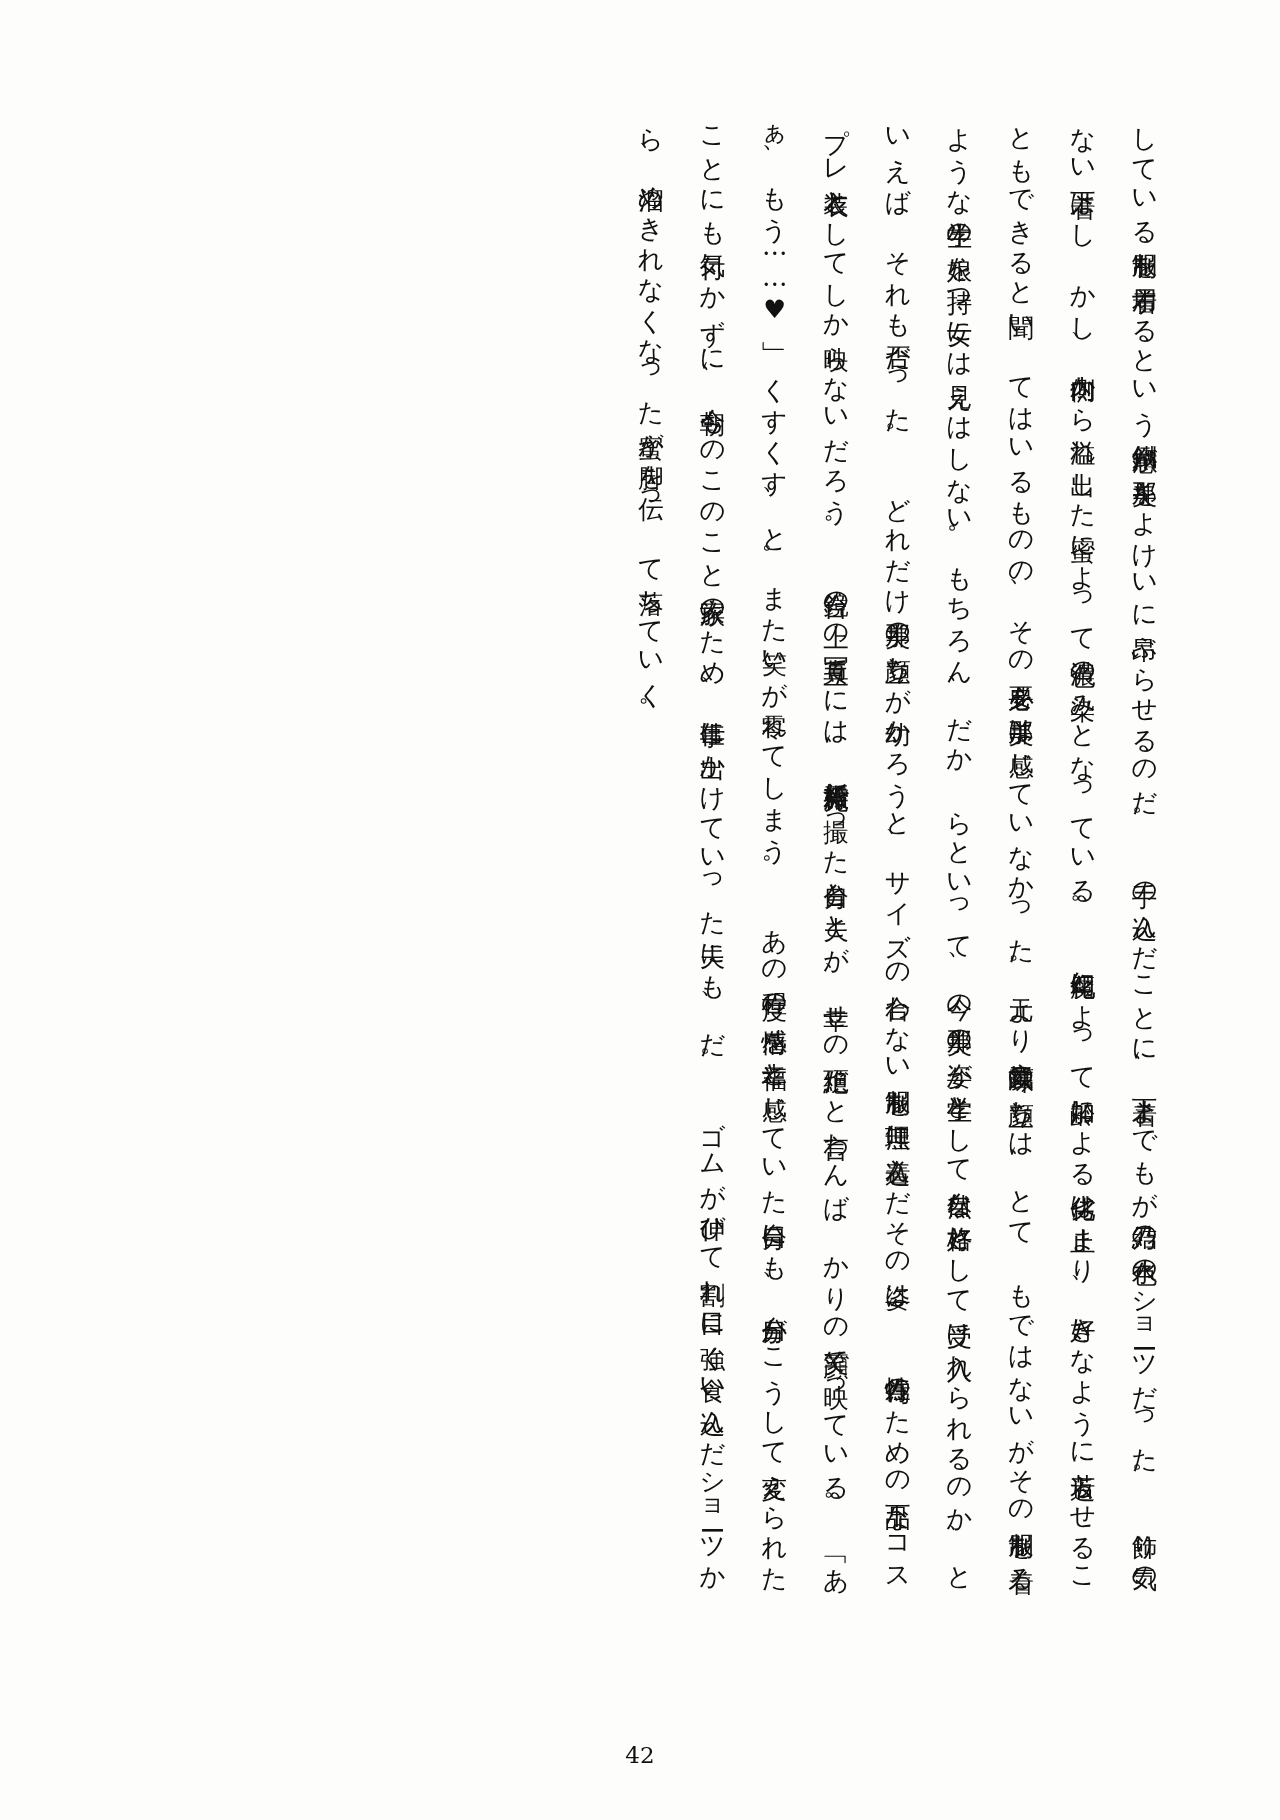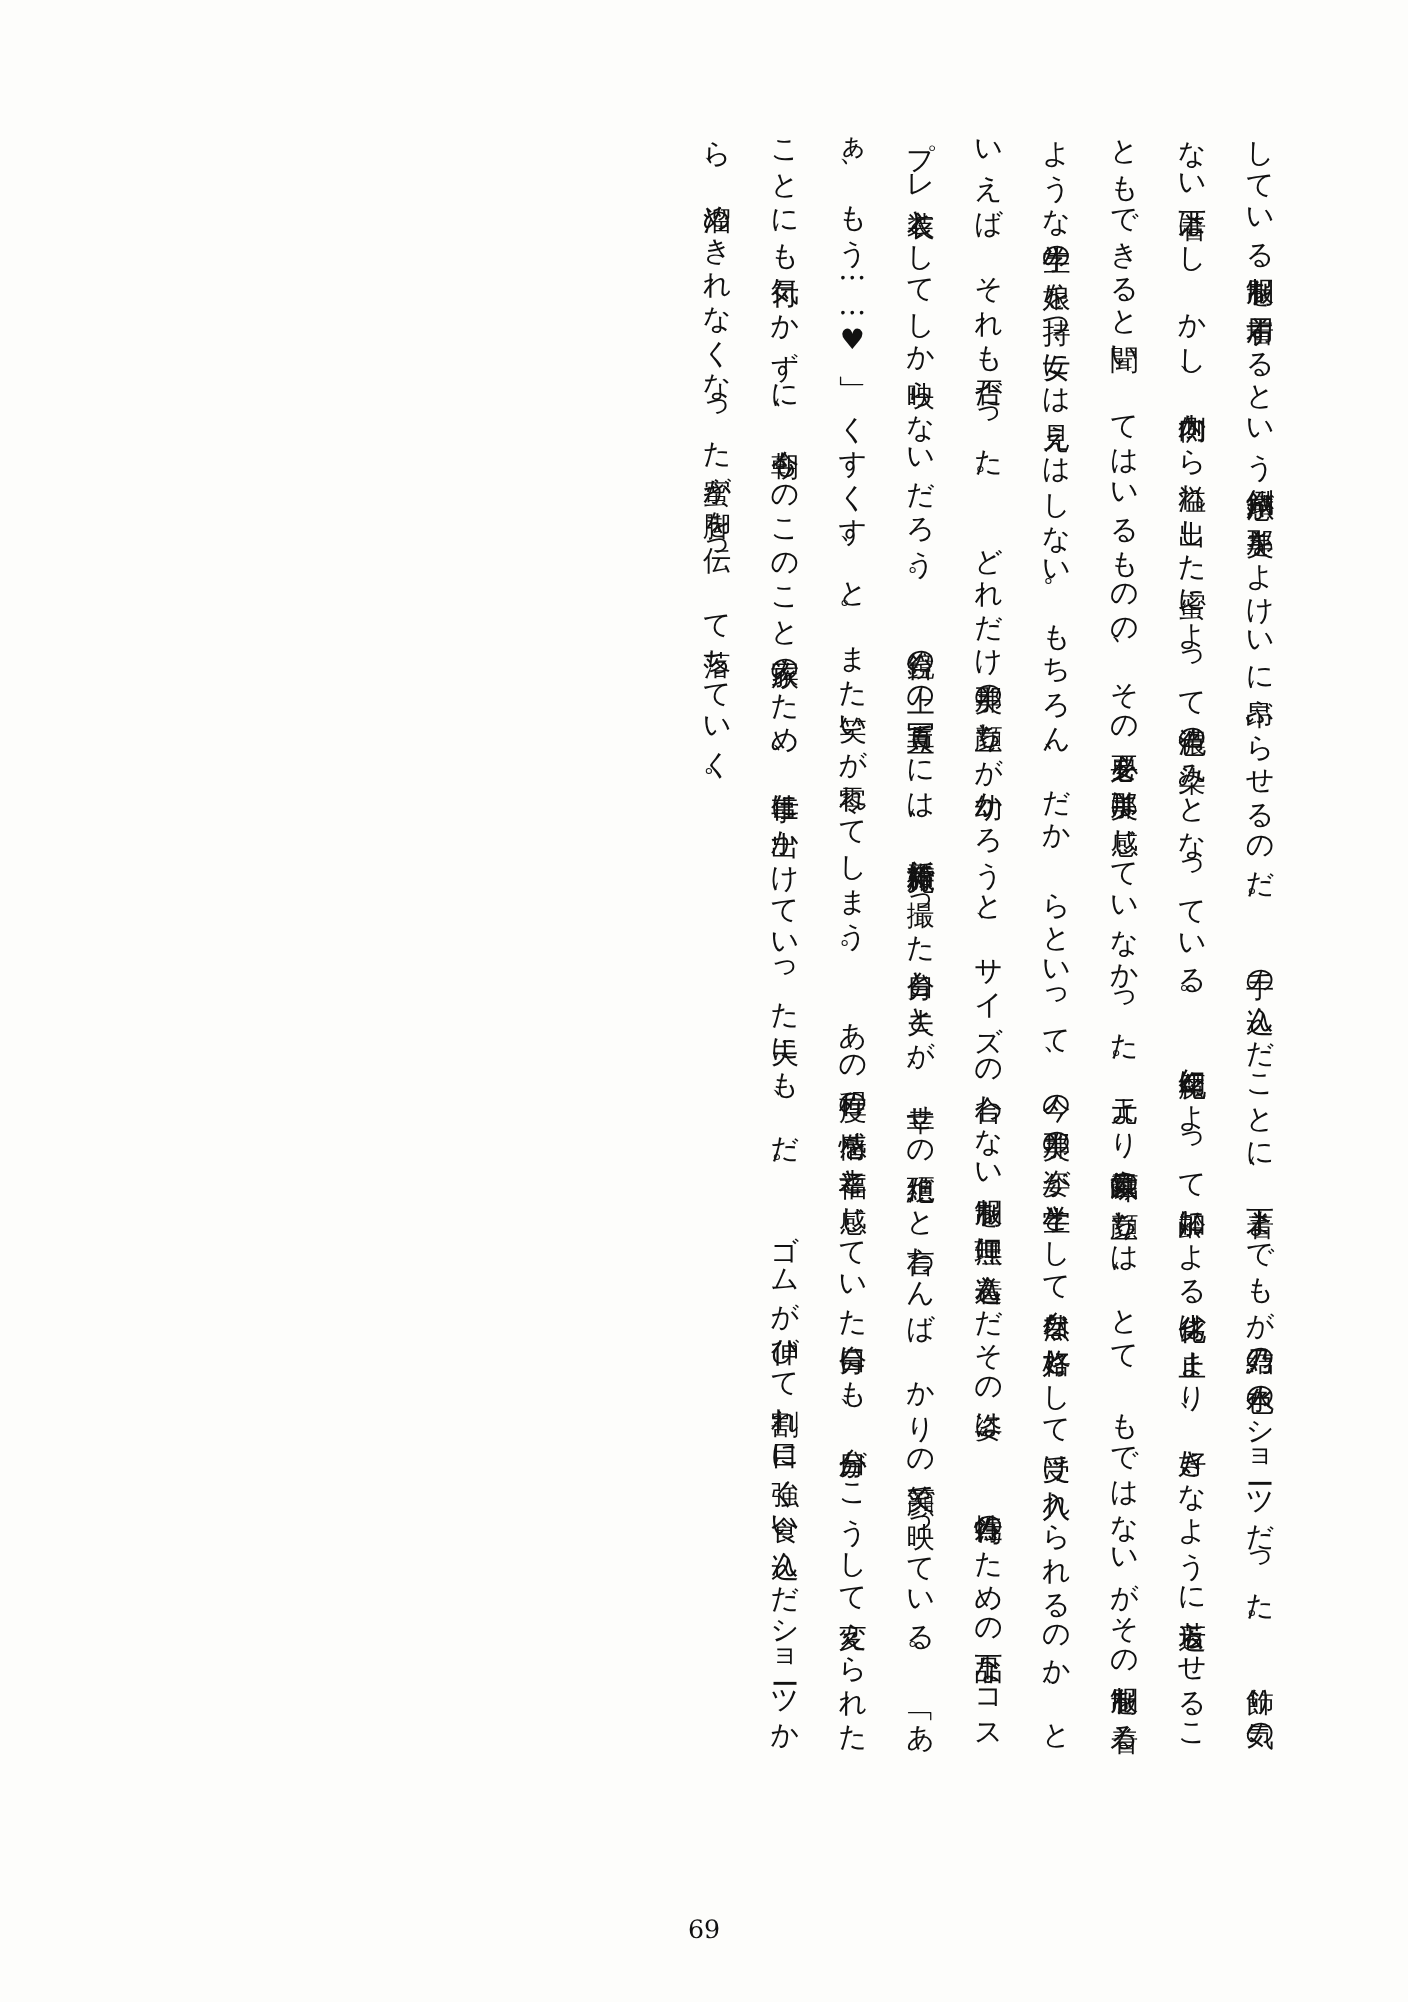--- a/index.html
+++ b/index.html
@@ -66,15 +66,15 @@
 鏡台の上の写真立てには、新婚旅行先で撮った自分と夫とが、幸せの絶頂だと言わんば
 かりの笑顔で映っている。
 「あぁ、もう……♥」
 くすくす、と。また笑いが零れてしまう。
 あの程度の感情を幸福と感じていた自分にも、自分がこうして変えられたことにも気付
 かずに、今朝ものこのこと家族のため、仕事に出かけていった夫にも、だ。
 ゴムが伸びて割れ目に強く食い込んだショーツから、溜めきれなくなった蜜が脚を伝っ
 て落ちていく。</p>
   </div>
 
-  <div class="page-number">69</div>
+  <div class="page-number">42</div>
 
 </div>
 
 </body></html>

